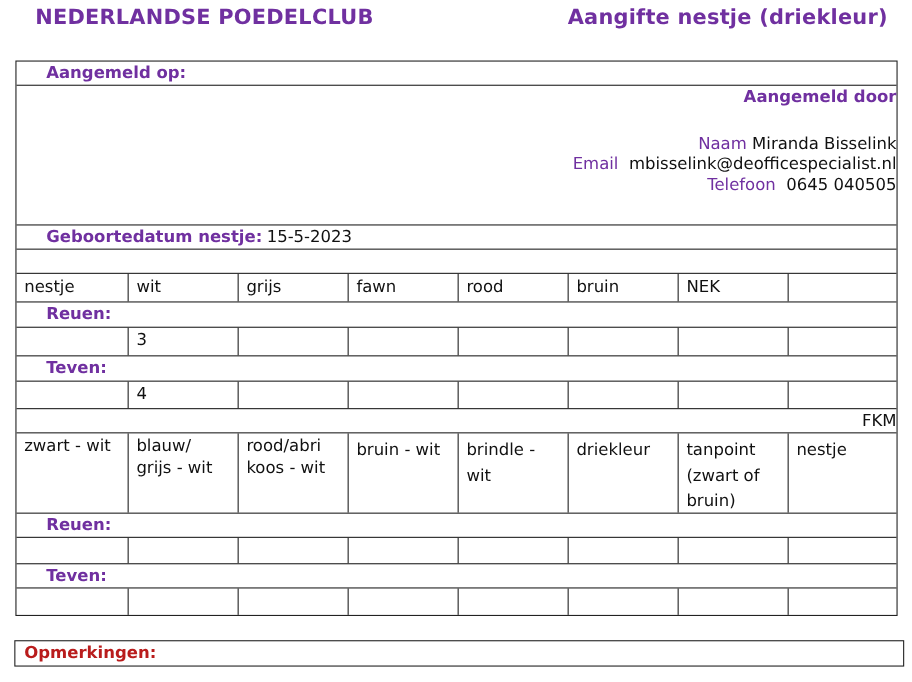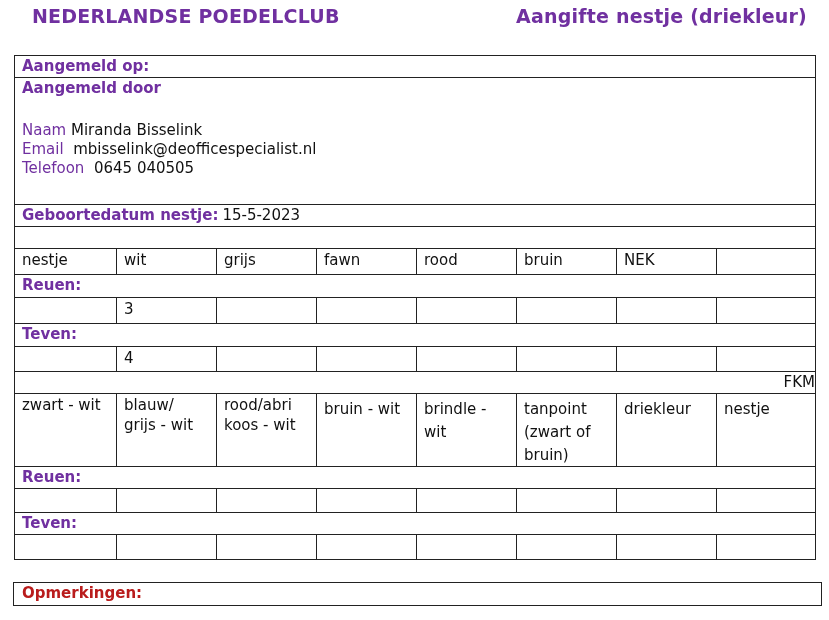--- a/index.html
+++ b/index.html
@@ -14,21 +14,21 @@
     .title-right {
       position: absolute; right: 22px; top: 5px;
       font-size: 19px; font-weight: bold; color: #7030A0; letter-spacing: 0.2px;
     }
     .form {
       position: absolute; left: 14px; top: 55px; width: 802px;
       border: 1.5px solid #222; box-sizing: border-box;
     }
     .row { border-top: 1.5px solid #222; box-sizing: border-box; position: relative; }
     .row:first-child { border-top: none; }
-    .lbl { font-weight: bold; color: #7030A0; font-size: 15px; padding-left: 7px; line-height: 20px; }
+    .lbl { font-weight: bold; color: #7030A0; font-size: 15px; padding-left: 7px; line-height: 20px; margin-left: 20px; }
     .txt { font-size: 15px; padding-left: 7px; line-height: 20px; }
     .grid { display: flex; }
     .cell {
       width: 100px; border-left: 1.5px solid #222; box-sizing: border-box;
       font-size: 15px; padding: 1px 7px; line-height: 20px;
     }
     .cell:first-child { border-left: none; width: 101px; }
     .cell:last-child { flex: 1; }
     .contact { padding: 0 0 0 7px; font-size: 15px; line-height: 19px; }
     .contact .k { color: #7030A0; }
@@ -45,21 +45,21 @@
 <div class="title-left">NEDERLANDSE POEDELCLUB</div>
 <div class="title-right">Aangifte nestje (driekleur)</div>
 
 <div class="form">
 
   <div class="row" style="height:21px;">
     <span class="lbl">Aangemeld op:</span>
     <span class="txt"></span>
   </div>
 
-  <div class="row" style="height:127px;">
+  <div class="row" style="height:127px;text-align:right;">
     <div class="lbl">Aangemeld door</div>
     <div style="height:23px;"></div>
     <div class="contact">
       <span class="k">Naam</span>
       <span>Miranda Bisselink</span>
     </div>
     <div class="contact">
       <span class="k">Email</span>&nbsp;
       <span>mbisselink@deofficespecialist.nl</span>
     </div>
@@ -115,22 +115,22 @@
   </div>
 
   <div class="row center" style="height:22px;">FKM</div>
 
   <div class="row grid" style="height:73px;">
     <div class="cell">zwart - wit</div>
     <div class="cell">blauw/ grijs - wit</div>
     <div class="cell">rood/abri koos - wit</div>
     <div class="cell" style="padding-top:4px;line-height:23px;">bruin - wit</div>
     <div class="cell" style="padding-top:4px;line-height:23px;">brindle - wit</div>
+    <div class="cell" style="padding-top:4px;line-height:23px;">driekleur</div>
     <div class="cell" style="padding-top:4px;line-height:23px;">tanpoint (zwart of bruin)</div>
-    <div class="cell" style="padding-top:4px;line-height:23px;">driekleur</div>
     <div class="cell" style="padding-top:4px;line-height:23px;">nestje</div>
   </div>
 
   <div class="row" style="height:22px;">
     <span class="lbl">Reuen:</span>
   </div>
   <div class="row grid" style="height:24px;">
     <div class="cell"></div>
     <div class="cell"></div>
     <div class="cell"></div>

